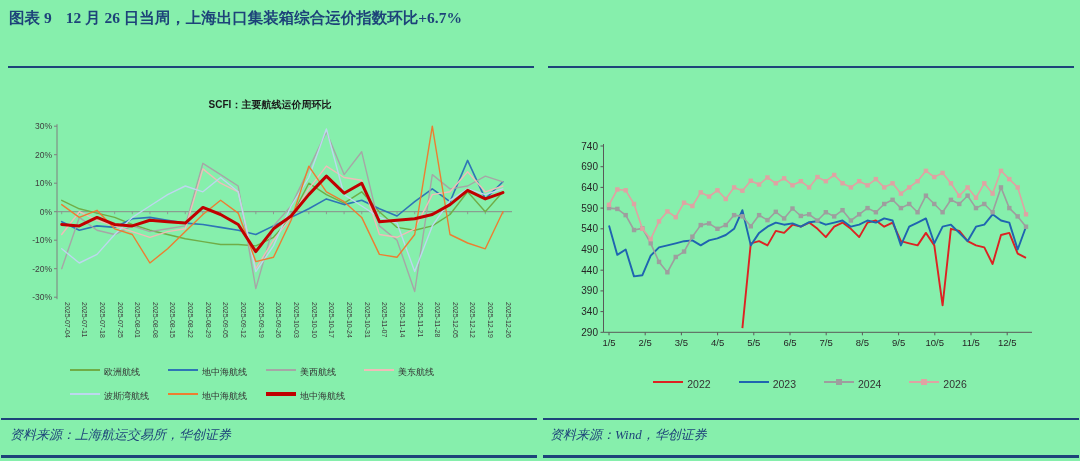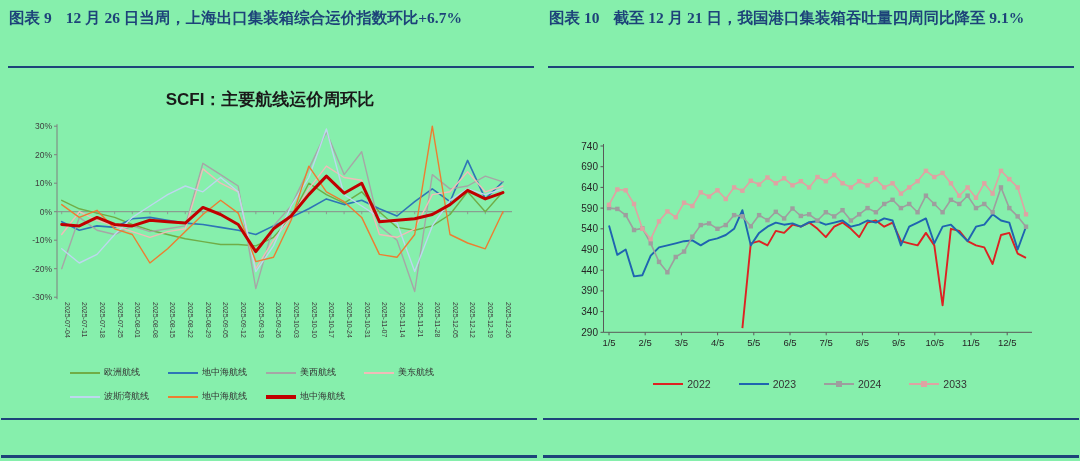--- a/index.html
+++ b/index.html
@@ -6,27 +6,27 @@
   #stage{position:relative;width:1080px;height:461px;background:#86efac;overflow:hidden;
          font-family:"Liberation Sans",sans-serif;}
   .panel{position:absolute;top:0;width:540px;height:461px;}
   #panel-left{left:0;}
   #panel-right{left:540px;}
   .fig-title{position:absolute;left:9px;top:5px;width:522px;
              font-family:"Liberation Serif",serif;font-weight:bold;
              font-size:15.5px;line-height:26px;color:#1d4379;}
   .fig-title .fig-label{margin-right:14px;}
   .title-rule{position:absolute;left:8px;top:66px;width:526px;height:2px;background:#1d4379;}
-  .chart-title{position:absolute;top:88px;left:0;width:540px;text-align:center;
-               font-size:17px;font-weight:bold;color:#1a1a1a;}
+  .chart-title{position:absolute;top:98px;left:0;width:540px;text-align:center;
+               font-size:10px;font-weight:bold;color:#1a1a1a;}
   .chart-svg{position:absolute;left:0;top:0;width:540px;height:461px;}
   .legend{position:absolute;color:#333;}
   #legend-left{left:70px;top:366px;display:grid;grid-template-columns:98px 98px 98px 98px;row-gap:11px;}
   #legend-right{left:0;top:378px;width:540px;display:flex;justify-content:center;gap:28px;}
-  .lg-item{display:flex;align-items:center;gap:4px;font-size:9px;white-space:nowrap;}
+  .lg-item{display:flex;align-items:flex-start;gap:4px;font-size:9px;white-space:nowrap;}
   #legend-right .lg-item{font-size:10.5px;}
   .lg-swatch{position:relative;width:30px;height:7px;flex:0 0 auto;}
   .lg-bar{position:absolute;left:0;top:2.5px;width:100%;height:2px;}
   .lg-sq{position:absolute;left:12px;top:0.5px;width:6px;height:6px;}
   .src-rule{position:absolute;left:1px;top:418px;width:536px;height:1.5px;background:#1d4379;}
   .source{position:absolute;left:10px;top:426px;font-family:"Liberation Serif",serif;
           font-style:italic;font-size:13px;color:#1d4379;}
   .bottom-rule{position:absolute;left:1px;top:455px;width:536px;height:2.5px;background:#1d4379;}
 </style>
 </head>
@@ -155,27 +155,25 @@
           <span>地中海航线</span>
         </div>
         <div class="lg-item">
           <span class="lg-swatch">
             <span class="lg-bar" style="background: rgb(192, 0, 0); height: 3.5px; top: 2px;"></span>
           </span>
           <span>地中海航线</span>
         </div>
       </div>
     <div class="src-rule"></div>
+    <div class="source">资料来源：上海航运交易所，华创证券</div>
     <div class="bottom-rule"></div>
   </div>
 
   <div class="panel" id="panel-right">
-    <div class="fig-title">
-      <span class="fig-label">图表 10</span><span>截至 12 月 21 日，我国港口集装箱吞吐量四周同比降至 9.1%</span>
-    </div>
     <div class="title-rule"></div>
     <svg class="chart-svg" id="svg-right" viewBox="0 0 540 461">
         <line x1="63.5" y1="144" x2="63.5" y2="332.3" stroke="#595959" stroke-width="1"></line>
         <line x1="63.5" y1="332.3" x2="492" y2="332.3" stroke="#595959" stroke-width="1"></line>
         <line x1="60.5" y1="146" x2="63.5" y2="146" stroke="#595959" stroke-width="1"></line>
         <text x="58" y="149.5" text-anchor="end" font-size="10" fill="#262626">740</text>
         <line x1="60.5" y1="166.7" x2="63.5" y2="166.7" stroke="#595959" stroke-width="1"></line>
         <text x="58" y="170.2" text-anchor="end" font-size="10" fill="#262626">690</text>
         <line x1="60.5" y1="187.4" x2="63.5" y2="187.4" stroke="#595959" stroke-width="1"></line>
         <text x="58" y="190.9" text-anchor="end" font-size="10" fill="#262626">640</text>
@@ -342,20 +340,21 @@
             <span class="lg-bar" style="background: rgb(158, 158, 158);"></span>
             <span class="lg-sq" style="background: rgb(158, 158, 158);"></span>
           </span>
           <span>2024</span>
         </div>
         <div class="lg-item">
           <span class="lg-swatch">
             <span class="lg-bar" style="background: rgb(223, 163, 163);"></span>
             <span class="lg-sq" style="background: rgb(223, 163, 163);"></span>
           </span>
-          <span>2033</span>
+          <span>2026</span>
         </div>
       </div>
     <div class="src-rule" style="left:3px;"></div>
+    <div class="source">资料来源：Wind，华创证券</div>
     <div class="bottom-rule" style="left:3px;"></div>
   </div>
 
 </div>
 
 </body></html>

